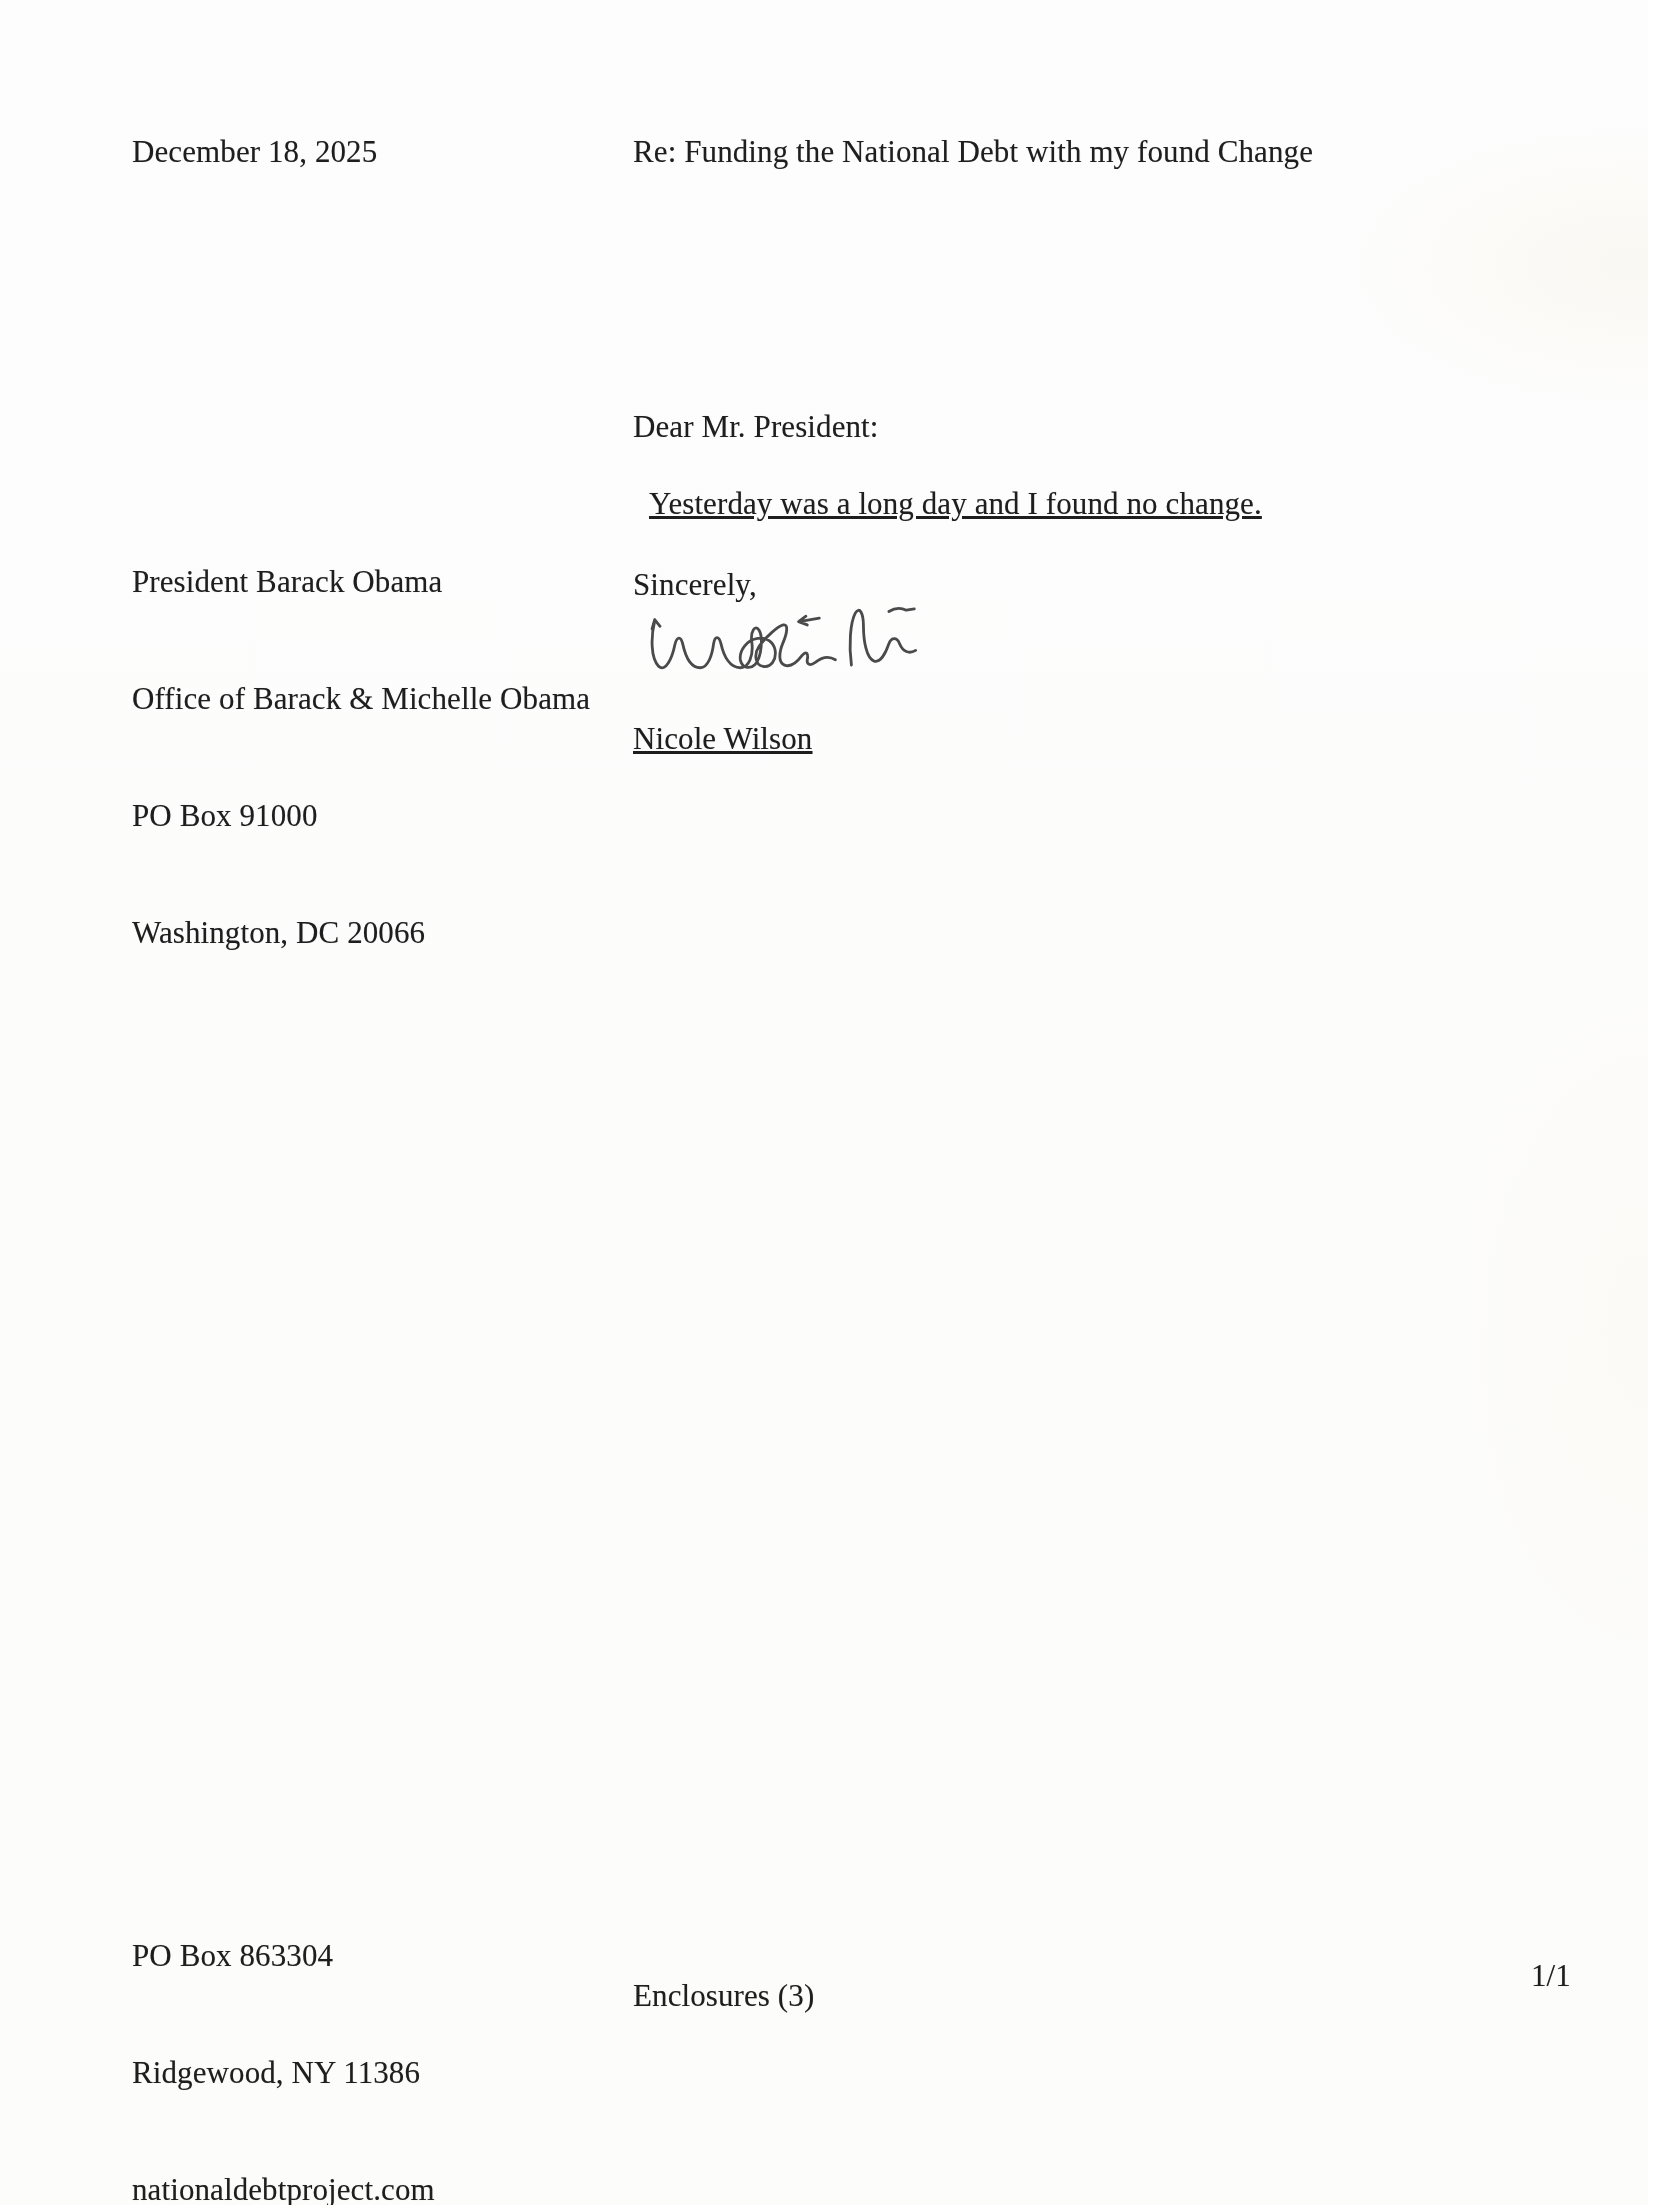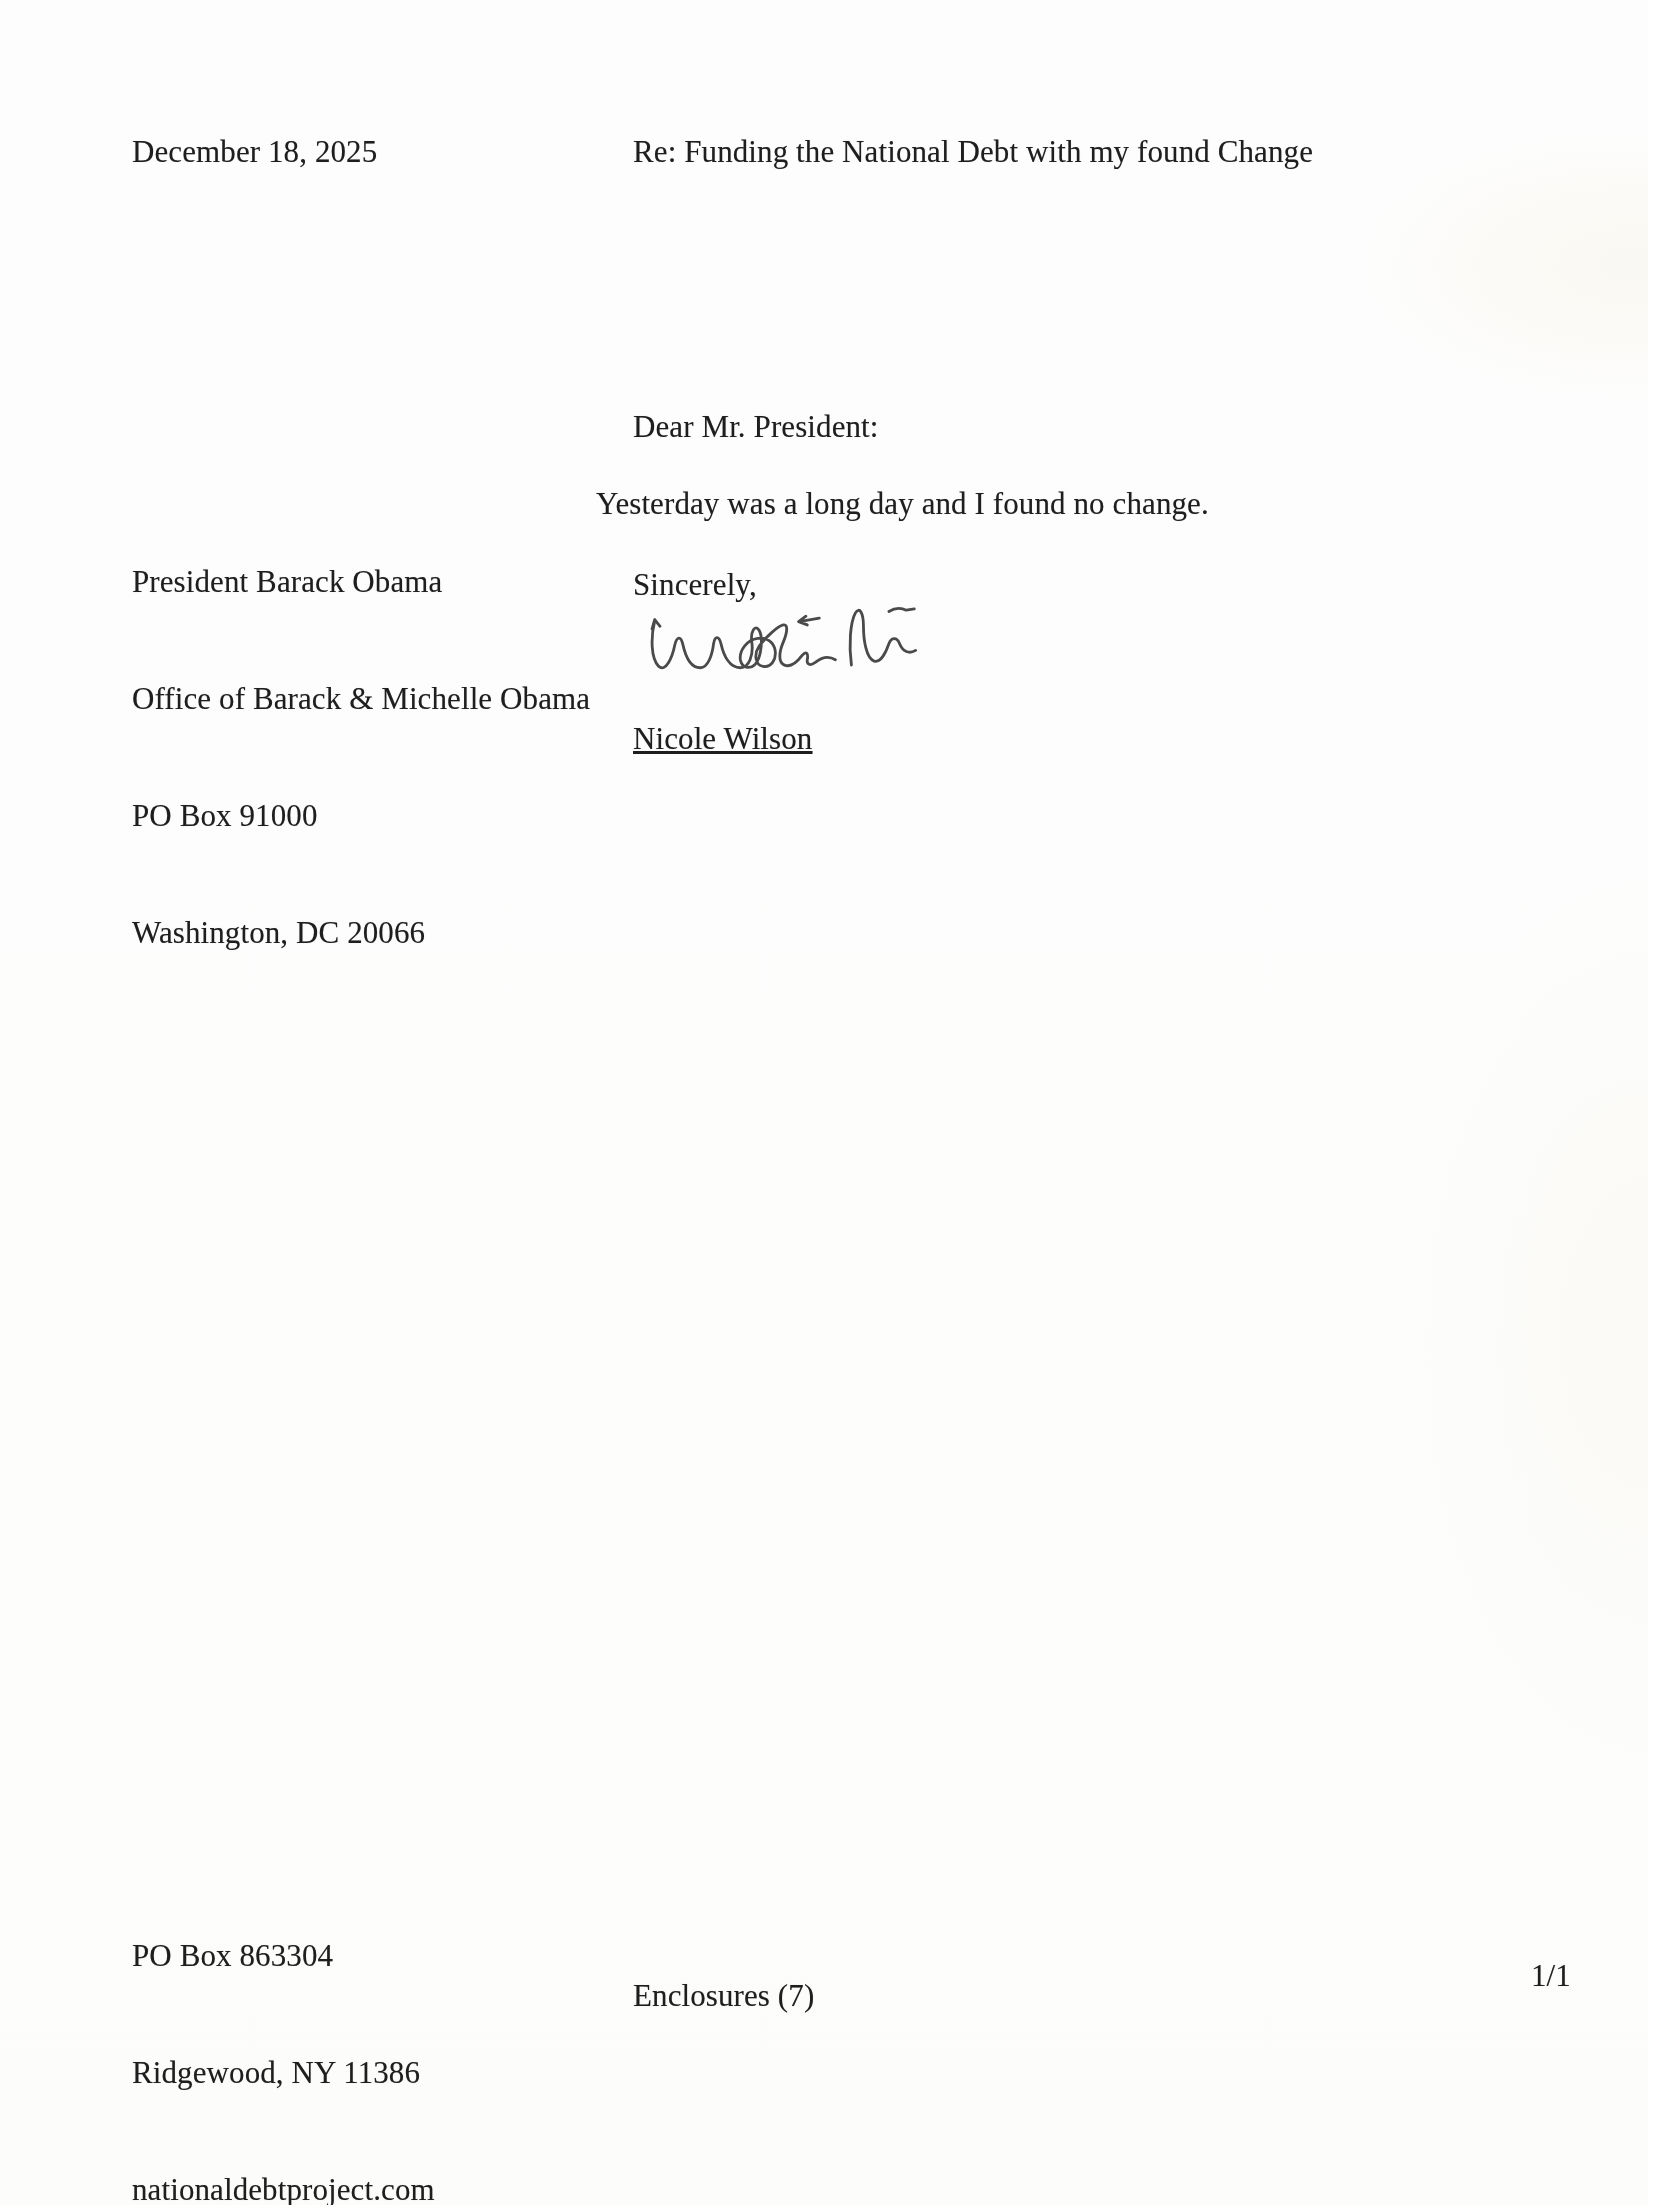--- a/index.html
+++ b/index.html
@@ -27,21 +27,21 @@
     line-height: 39px;
     color: #1e1e1e;
     letter-spacing: 0.1px;
     text-shadow: 0 0 0.7px rgba(30,30,30,0.35); 
     white-space: pre;
   }
   .date-line       { left: 132px;  top: 132px; }
   .subject-line    { left: 633px;  top: 132px; }
   .salutation      { left: 633px;  top: 407px; }
   .recipient-block { left: 132px;  top: 484px; }
-  .body-line       { left: 596px;  top: 484px; }
+  .body-line       { left: 649px;  top: 484px; text-decoration: underline; }
   .closing         { left: 633px;  top: 565px; }
   .signature-name  { left: 633px;  top: 719px; text-decoration: underline; }
   .sender-block    { left: 132px;  top: 1858px; }
   .enclosures      { left: 633px;  top: 1976px; }
   .page-number     { left: 1531px; top: 1956px; }
 
   .signature-wrap {
     position: absolute;
     left: 640px;
     top: 598px;
@@ -126,18 +126,18 @@
 
   <div class="txt signature-name">Nicole Wilson</div>
 
   <div class="txt sender-block">
     <div>PO Box 863304</div>
     <div>Ridgewood, NY 11386</div>
     <div>nationaldebtproject.com</div>
     
   </div>
 
-  <div class="txt enclosures">Enclosures (7)</div>
+  <div class="txt enclosures">Enclosures (3)</div>
 
   <div class="txt page-number">1/1</div>
 
 </div>
 
 
 </body></html>

